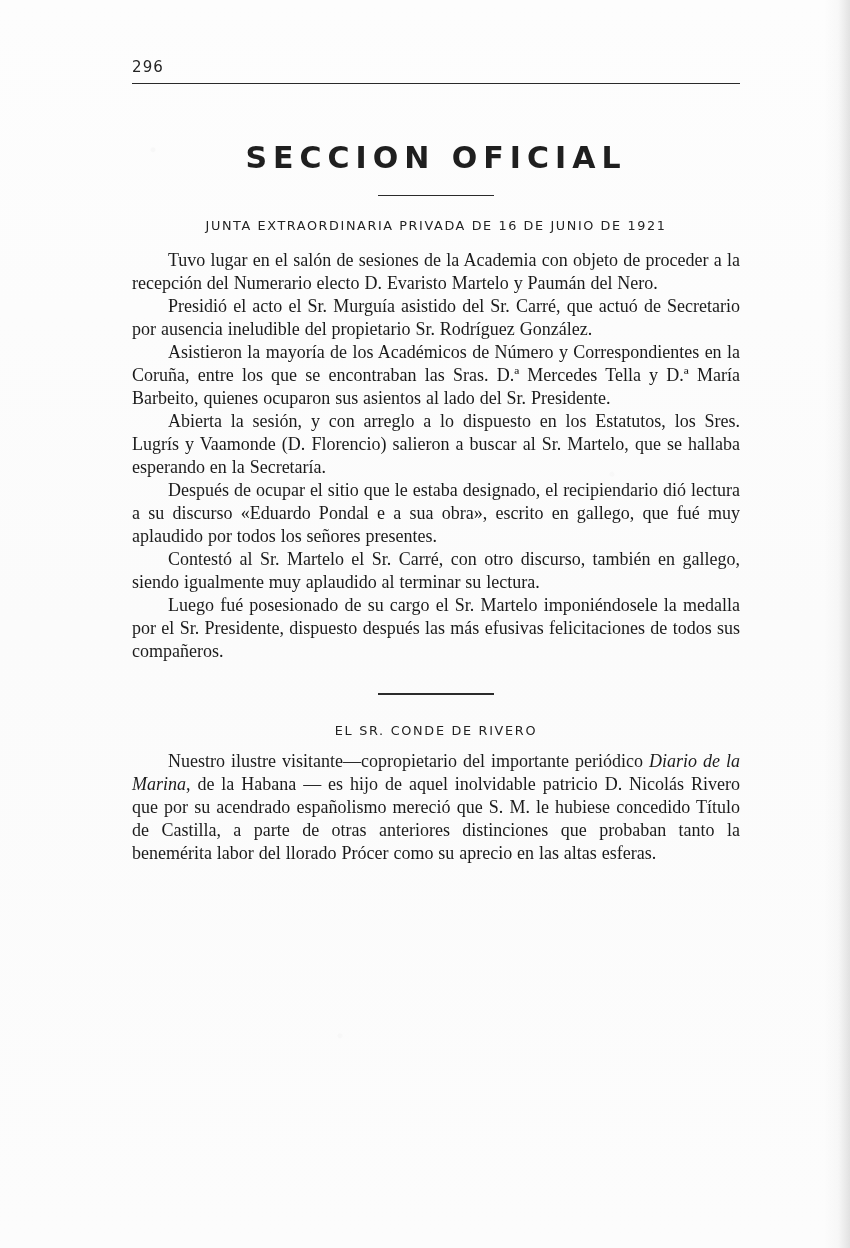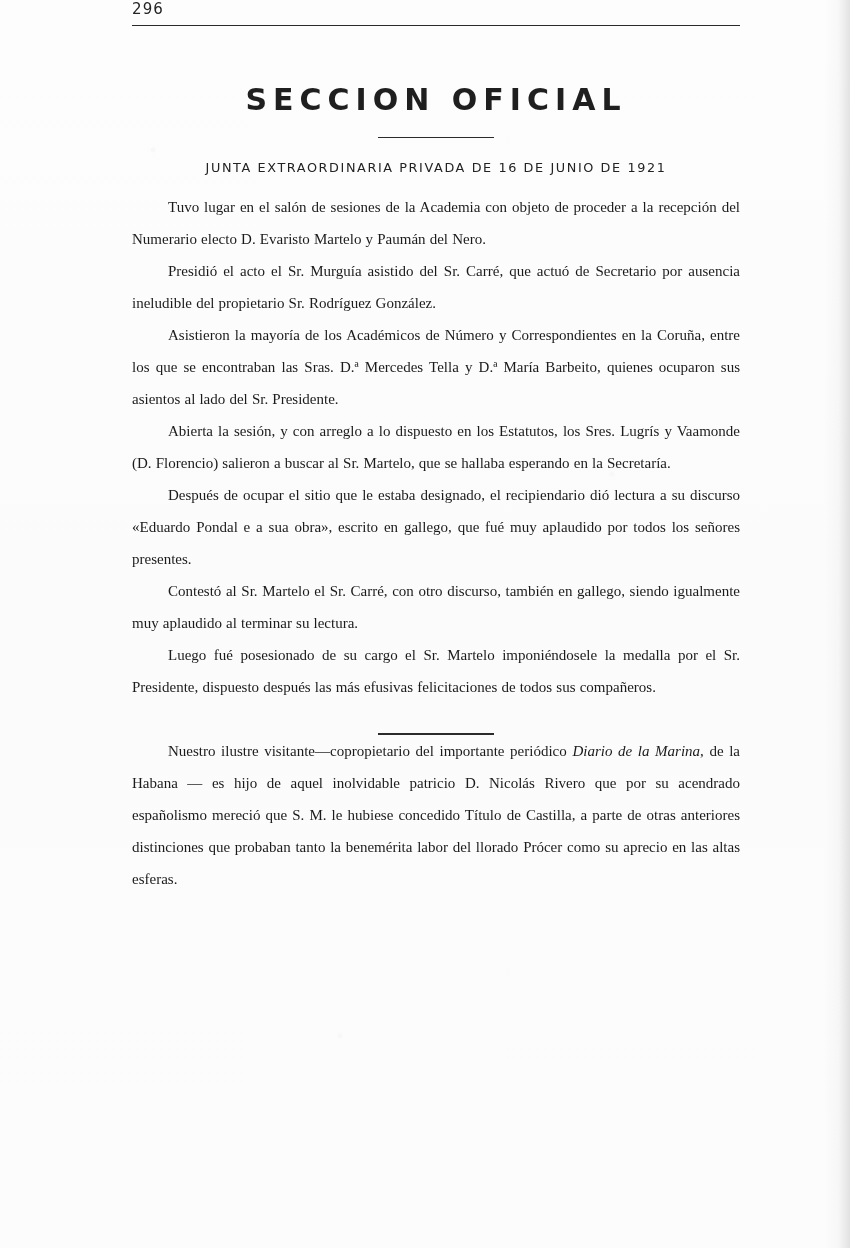--- a/index.html
+++ b/index.html
@@ -38,20 +38,21 @@
     position: absolute;
     left: 132px;
     top: 0;
     width: 608px;
   }
 
   
   .runhead {
     display: flex;
     align-items: baseline;
+    margin-top: 58px;
     font-family: "DejaVu Sans", sans-serif;
     letter-spacing: 1.1px;
     gap: 24px;
   }
   .folio {
     font-size: 15px;
     color: #242424;
     width: 46px;
     flex: 0 0 auto;
   }
@@ -87,22 +88,22 @@
     font-family: "DejaVu Sans", sans-serif;
     font-size: 12.8px;
     letter-spacing: 1.6px;
     color: #232323;
     margin-top: 22px;
   }
 
   
   .para {
     text-align: justify;
-    font-size: 15px;
-    line-height: 32px;
+    font-size: 18px;
+    line-height: 23px;
     text-indent: 36px;
     margin: 0;
     color: #1b1b1b;
     hyphens: manual;
     word-spacing: 0.4px;
   }
   .para.first {
     margin-top: 16px;
   }
   .para em {
@@ -145,18 +146,19 @@
   <p class="para first">Tuvo lugar en el salón de sesiones de la Academia con objeto de proceder a la recepción del Numerario electo D. Evaristo Martelo y Paumán del Nero.</p>
   <p class="para">Presidió el acto el Sr. Murguía asistido del Sr. Carré, que actuó de Secretario por ausencia ineludible del propietario Sr. Rodríguez González.</p>
   <p class="para">Asistieron la mayoría de los Académicos de Número y Correspondientes en la Coruña, entre los que se encontraban las Sras. D.ª Mercedes Tella y D.ª María Barbeito, quienes ocuparon sus asientos al lado del Sr. Presidente.</p>
   <p class="para">Abierta la sesión, y con arreglo a lo dispuesto en los Estatutos, los Sres. Lugrís y Vaamonde (D. Florencio) salieron a buscar al Sr. Martelo, que se hallaba esperando en la Secretaría.</p>
   <p class="para">Después de ocupar el sitio que le estaba designado, el recipiendario dió lectura a su discurso «Eduardo Pondal e a sua obra», escrito en gallego, que fué muy aplaudido por todos los señores presentes.</p>
   <p class="para">Contestó al Sr. Martelo el Sr. Carré, con otro discurso, también en gallego, siendo igualmente muy aplaudido al terminar su lectura.</p>
   <p class="para">Luego fué posesionado de su cargo el Sr. Martelo imponiéndosele la medalla por el Sr. Presidente, dispuesto después las más efusivas felicitaciones de todos sus compañeros.</p>
 
   <div class="rule-mid"></div>
 
+  <div class="subheading2">EL SR. CONDE DE RIVERO</div>
 
   <p class="para">
     <span>Nuestro ilustre visitante—copropietario del importante periódico </span><em>Diario de la Marina</em><span>, de la Habana — es hijo de aquel inolvidable patricio D. Nicolás Rivero que por su acendrado españolismo mereció que S. M. le hubiese concedido Título de Castilla, a parte de otras anteriores distinciones que probaban tanto la benemérita labor del llorado Prócer como su aprecio en las altas esferas.</span>
   </p>
 
 </div>
 
 </body></html>

